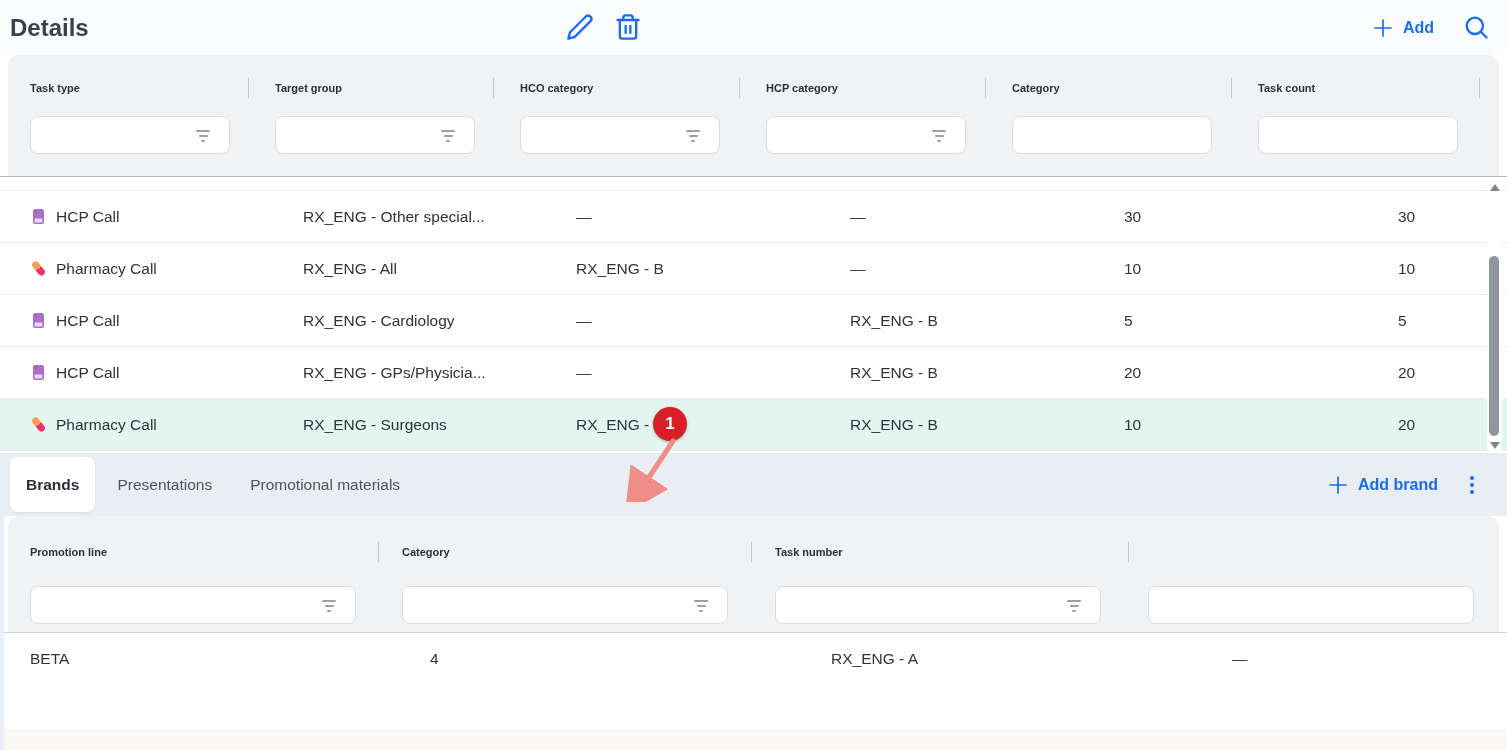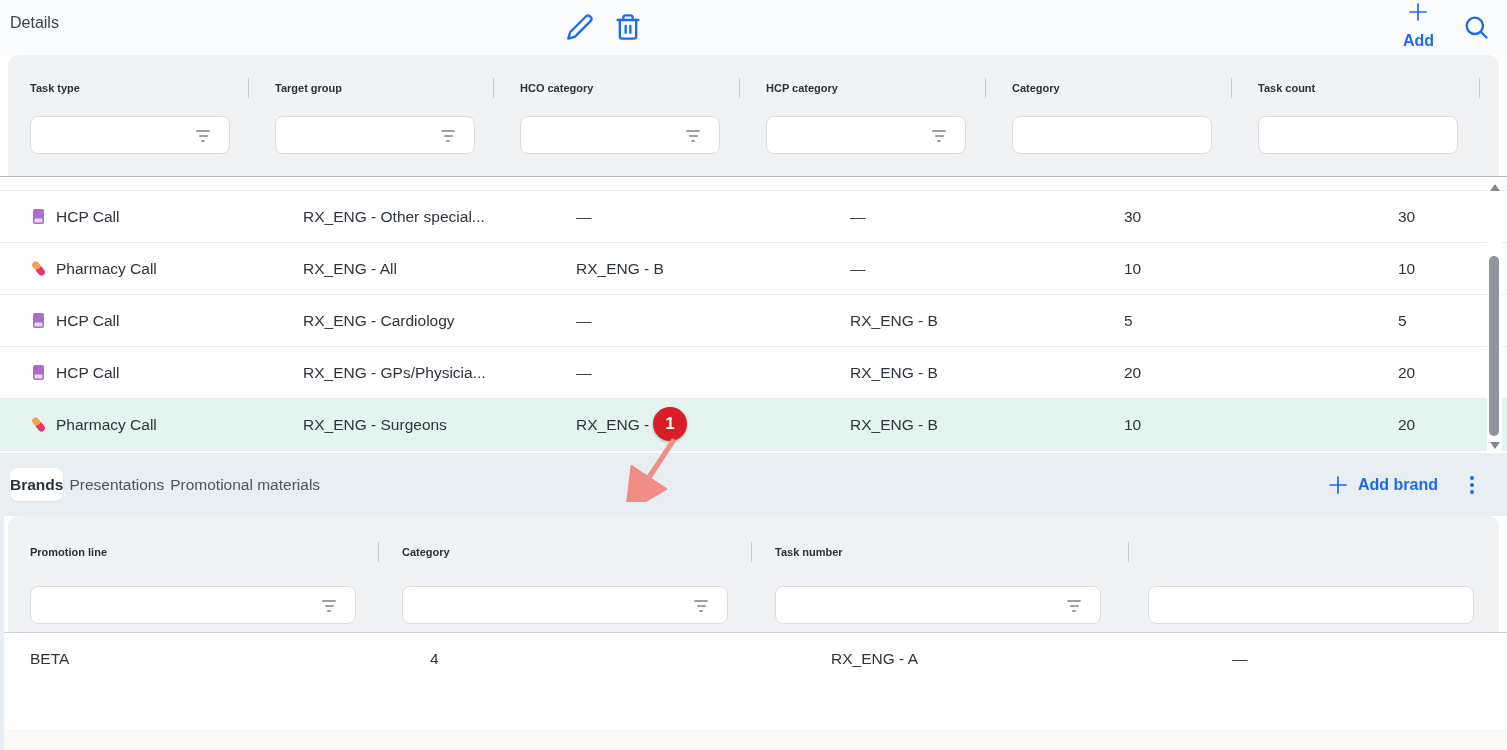--- a/index.html
+++ b/index.html
@@ -4,28 +4,28 @@
 <style>
   * { margin:0; padding:0; box-sizing:border-box; }
   html,body { width:1507px; height:750px; }
   body {
     position:relative; overflow:hidden; background:#fff;
     font-family:"Liberation Sans", sans-serif; color:#2e343d;
     --accent-blue:#1b6bf2; --badge-red:#d81e27; --arrow-salmon:#ef8d86; --highlight-mint:#e4f4ee;
   }
   
   .top-header { position:absolute; top:0; left:0; right:0; height:55px; background:#fbfcfd; }
-  .page-title { position:absolute; left:10px; top:14px; font-size:16px; font-weight:normal; color:#3a414b; }
+  .page-title { position:absolute; left:10px; top:14px; font-size:24px; font-weight:bold; color:#3a414b; }
   .icon-btn { position:absolute; top:13px; width:28px; height:28px; color:var(--accent-blue); cursor:pointer; background:none; border:none; }
   .icon-btn svg { width:100%; height:100%; }
   .edit-btn { left:566px; }
   .delete-btn { left:614px; }
   .search-btn { right:17px; }
   .add-btn { position:absolute; right:73px; top:0; height:55px; display:flex; align-items:center; gap:8px;
-             color:var(--accent-blue); font-size:16px; font-weight:bold; background:none; border:none; cursor:pointer;flex-direction:column; }
+             color:var(--accent-blue); font-size:16px; font-weight:bold; background:none; border:none; cursor:pointer; }
   .plus-icon { width:24px; height:24px; }
   
   .band { position:absolute; left:8px; right:8px; background:#f1f2f4; border-radius:10px 10px 0 0; padding-left:22px; }
   .band1 { top:55px; height:121px; }
   .band2 { top:516px; height:116px; }
   .grid1 { display:grid; grid-template-columns:245px 245px 246px 246px 246px 1fr; }
   .grid2 { display:grid; grid-template-columns:372px 373px 373px 1fr; }
   .hrow1 { padding-top:23px; }
   .hrow2 { padding-top:26px; }
   .hcell { position:relative; font-size:11px; font-weight:bold; color:#2b313b; height:20px; line-height:20px; }
@@ -60,21 +60,21 @@
   .vscroll .arr-down { bottom:3px; border-top:7px solid #81868f; }
   .vscroll .thumb { position:absolute; left:2px; top:78px; width:10px; height:180px; border-radius:5px; background:#8f949d; cursor:grab; }
   
   .anno-badge { position:absolute; left:653px; top:407px; width:34px; height:34px; border-radius:50%;
                 background:var(--badge-red); color:#fff; font-size:17px; font-weight:bold;
                 display:flex; align-items:center; justify-content:center; box-shadow:0 1px 3px rgba(0,0,0,.3); z-index:5; }
   .anno-arrow { position:absolute; left:618px; top:436px; width:72px; height:66px; z-index:5; }
   
   .tabbar { position:absolute; top:453px; left:0; right:0; height:63px; background:#e9eef2;
             display:flex; align-items:center; padding-left:10px; }
-  .tab { height:33px; display:flex; align-items:center; padding:0 0; font-size:15.5px; color:#4c5462; cursor:pointer; border-radius:8px; }
+  .tab { height:55px; display:flex; align-items:center; padding:0 16px; font-size:15.5px; color:#4c5462; cursor:pointer; border-radius:8px; }
   .tab--active { background:#fff; color:#2b313b; font-weight:bold; box-shadow:0 1px 2px rgba(40,50,60,.08); }
   .tab + .tab { margin-left:6px; }
   .addbrand-btn { position:absolute; right:69px; top:0; height:63px; display:flex; align-items:center; gap:8px;
                   color:var(--accent-blue); font-size:16px; font-weight:bold; background:none; border:none; cursor:pointer; }
   .kebab-btn { position:absolute; right:24px; top:16px; width:22px; height:32px; display:flex; flex-direction:column;
                align-items:center; justify-content:center; gap:3px; background:none; border:none; cursor:pointer; }
   .kebab-btn i { width:4px; height:4px; border-radius:50%; background:var(--accent-blue); }
   
   .t2-body { position:absolute; top:632px; left:0; right:0; height:116px; background:#fff;
              border-top:1px solid #ced3d9; border-bottom:1px solid #dde3ec; }

